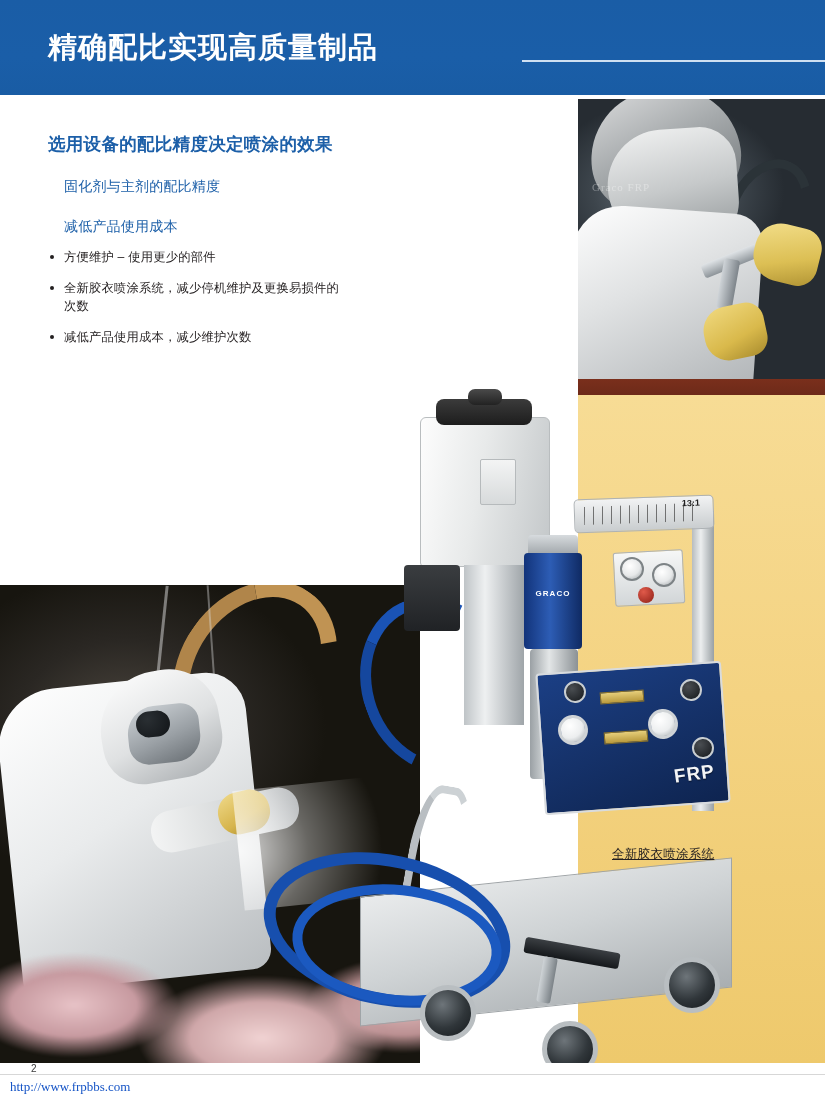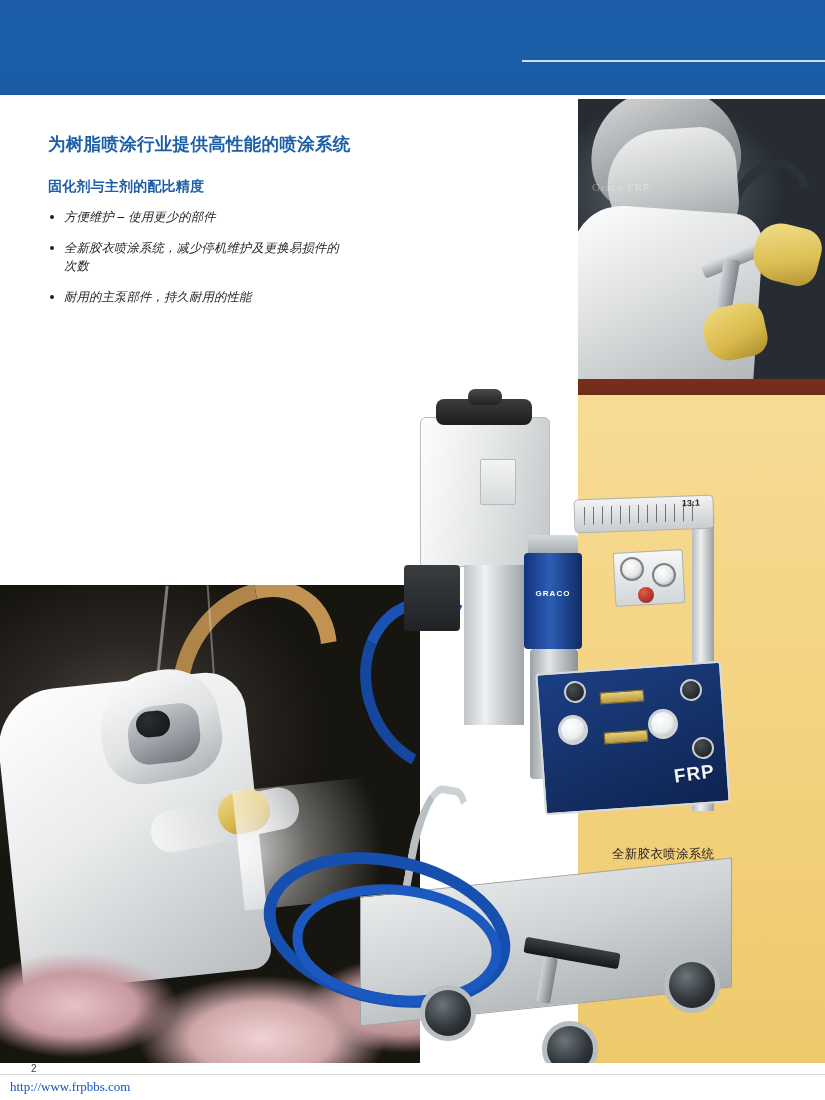--- a/index.html
+++ b/index.html
@@ -513,39 +513,38 @@
     width: 480px;
   }
   h2.section-title {
     margin: 0 0 12px 0;
     font-size: 17.5px;
     font-weight: bold;
     color: #1c5fa8;
     letter-spacing: .3px;
   }
   h3.sub-title {
-    margin: 22px 0 9px 0;
+    margin: 22px 0 9px 16px;
     font-size: 14px;
-    font-weight: bold;
+    font-weight: normal;
     color: #1c5fa8;
     letter-spacing: .2px;
   }
   p.body-text {
     margin: 0;
     font-size: 12.3px;
     line-height: 1.58;
     color: #231f20;
     text-align: justify;
     letter-spacing: .2px;
   }
   ul.bullets {
     margin: 12px 0 0 0;
     padding: 0;
     list-style: none;
-    font-style: italic;
   }
   ul.bullets li {
     position: relative;
     padding-left: 16px;
     margin-bottom: 12px;
     font-size: 12.3px;
     line-height: 1.52;
     color: #231f20;
     letter-spacing: .2px;
     max-width: 300px;
@@ -560,20 +559,21 @@
   }
   .sup { font-size: 8px; vertical-align: super; }
 
   
   .machine-caption {
     position: absolute;
     left: 612px; top: 846px;
     font-size: 12.5px;
     color: #231f20;
     letter-spacing: .3px;
+    text-decoration: underline;
   }
 
   
   .page-number {
     position: absolute;
     left: 31px; top: 1063px;
     font-size: 10px;
     color: #3a3a3a;
   }
   .footer-bar {
@@ -596,20 +596,21 @@
     width: 825px; height: 12px;
     background: #ffffff;
   }
 </style>
 </head>
 <body>
 
 <div class="page">
 
   <div class="header-band">
+    <div class="header-title">精确配比实现高质量制品</div>
     <div class="header-rule"></div>
   </div>
 
   <div class="photo-topright">
     <div class="ptr-bg"></div>
     <div class="ptr-hose"></div>
     <div class="ptr-hood"></div>
     <div class="ptr-hood2"></div>
     <div class="ptr-suit"></div>
     <div class="ptr-gun-body"></div>
@@ -671,29 +672,30 @@
     <div class="m-hose-blue2"></div>
     <div class="m-hose-blue3"></div>
     <div class="m-gun-bottom"></div>
     <div class="m-gun-handle2"></div>
     <div class="m-wheel w1"></div>
     <div class="m-wheel w2"></div>
     <div class="m-wheel w3"></div>
   </div>
 
   <div class="content">
-    <h2 class="section-title">为树脂喷涂行业提供高性能的喷涂系统</h2>
+    <h2 class="section-title">选用设备的配比精度决定喷涂的效果</h2>
 
 
     <h3 class="sub-title">固化剂与主剂的配比精度</h3>
 
+    <h3 class="sub-title">减低产品使用成本</h3>
     <ul class="bullets">
       <li>方便维护 – 使用更少的部件</li>
       <li>全新胶衣喷涂系统，减少停机维护及更换易损件的次数</li>
-      <li>耐用的主泵部件，持久耐用的性能</li>
+      <li>减低产品使用成本，减少维护次数</li>
     </ul>
   </div>
 
   <div class="machine-caption">全新胶衣喷涂系统</div>
 
   <div class="white-strip-bottom"></div>
   <div class="page-number">2</div>
   <div class="footer-bar"></div>
   <div class="footer-url">http://www.frpbbs.com</div>
 

